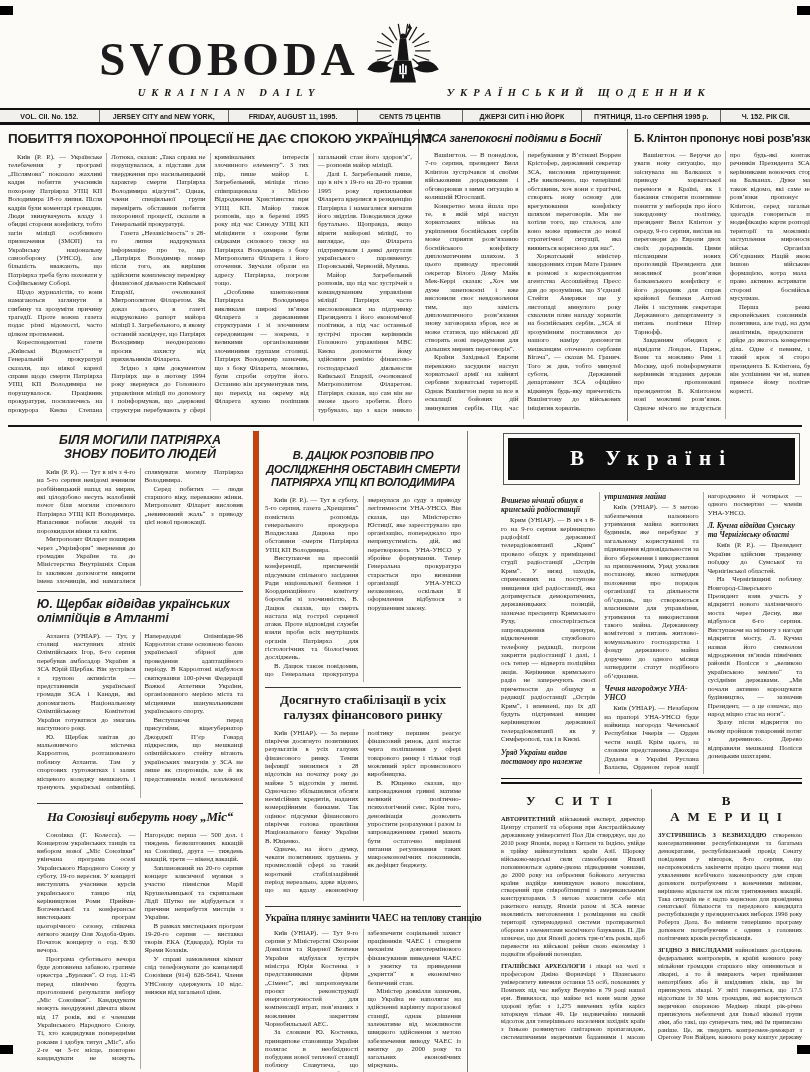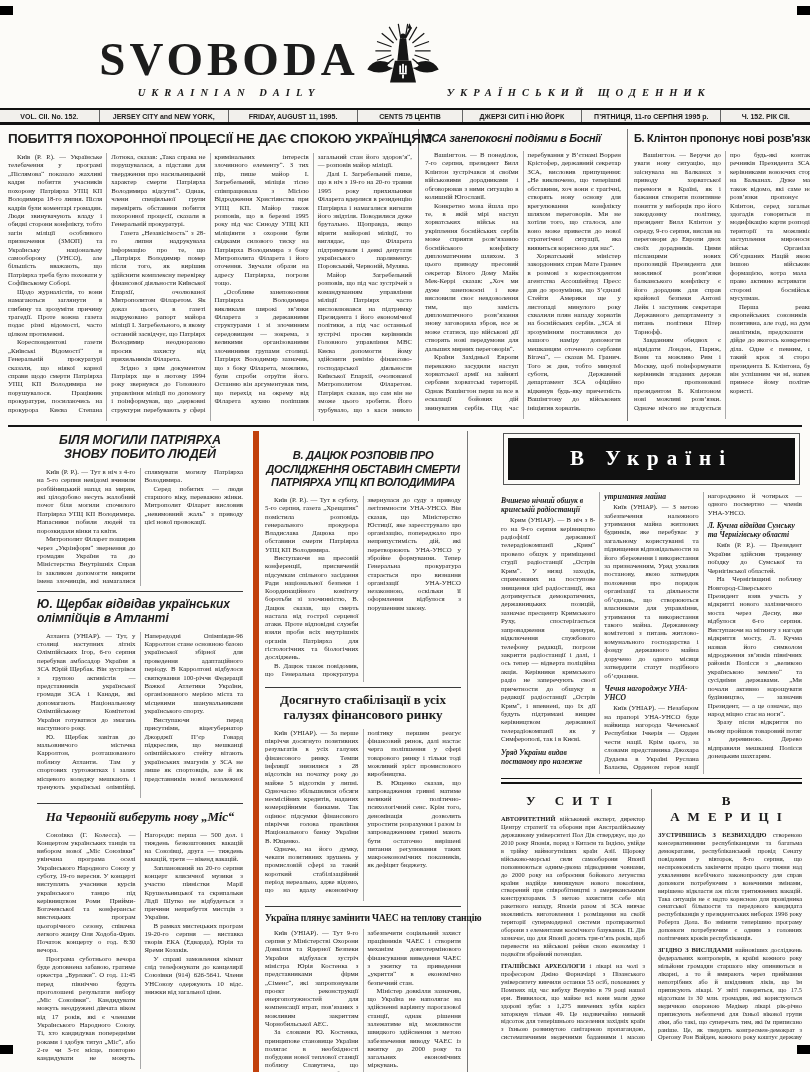--- a/index.html
+++ b/index.html
@@ -204,21 +204,21 @@
         <div>
           <h2 class="h-it">Ю. Щербак відвідав українських олімпійців в Атланті</h2>
           <div class="cols c2" style="height:166px">
               <p>Атланта (УНІАР). — Тут, у столиці наступних літніх Олімпійських Ігор, 6-го серпня перебував амбасадор України в ЗСА Юрій Щербак. Він зустрівся з групою активістів — представників української громади ЗСА і Канади, які допомагають Національному Олімпійському Комітетові України готуватися до змагань наступного року.</p>
               <p>Ю. Щербак завітав до мальовничого містечка Карролтон, розташованого поблизу Атланти. Там у спортових гуртожитках і залях місцевого коледжу мешкають і тренують українські олімпійці. Напередодні Олімпіяди-96 Карролтон стане основною базою української збірної для проведення адаптаційного періоду. В Карролтоні відбулося святкування 100-річчя Федерації Важкої Атлетики України, організованого мерією міста та місцевими шанувальниками українського спорту.</p>
               <p>Виступаючи перед присутніми, віцегубернатор Джорджії П’єр Говард підкреслив, що мешканці олімпійського стейту вітають українських змагунів у ЗСА не лише як спортовців, але й як представників нової незалежної країни, яка плідно розвиває стосунки із ЗСА.</p>
             </div>
         </div>
         <hr class="rule">
         <div>
-          <h2 class="h-serif-it">На Червоній виберуть нову „Міс“</h2>
+          <h2 class="h-serif-it">На Союзівці виберуть нову „Міс“</h2>
           <div class="cols c2 tight" style="height:238px">
               <p>Союзівка (Г. Колесса). — Концертом українських танців та вибором нової „Міс Союзівки“ увінчана програма оселі Українського Народного Союзу у суботу, 19-го вересня. У концерті виступлять учасники курсів українського танцю під керівництвом Роми Прийми-Богачевської та конферансьє мистецьких програм цьогорічного сезону, співачка легкого жанру Оля Ходоба-Фриз. Початок концерту о год. 8:30 вечора.</p>
               <p>Програма суботнього вечора буде доповнена забавою, гратиме оркестра „Бурлаки“. О год. 11:45 перед північчю будуть проголошені результати вибору „Міс Союзівки“. Кандидувати можуть неодружені дівчата віком від 17 років, які є членами Українського Народного Союзу. Ті, хто кандидував попередніми роками і здобув титул „Міс“, або 2-ге чи 3-тє місце, повторно кандидувати не можуть. Нагороди: перша — 500 дол. і тиждень безкоштовних вакацій на Союзівці, друга — тиждень вакацій, третя — вікенд вакацій.</p>
               <p>Запланований на 20-го серпня концерт клясичної музики з участю піяністки Марії Крушельницької та скрипальки Лідії Шутко не відбудеться з причини неприбуття мистців з України.</p>
               <p>В рамках мистецьких програм 19-20-го серпня — виставка творів ЕКА (Едварда), Юрія та Яреми Козаків.</p>
               <p>У справі замовлення кімнат слід телефонувати до канцелярії Союзівки (914) 626-5641. Члени УНСоюзу одержують 10 відс. знижки від загальної ціни.</p>
             </div>
         </div>
       </div>
 

